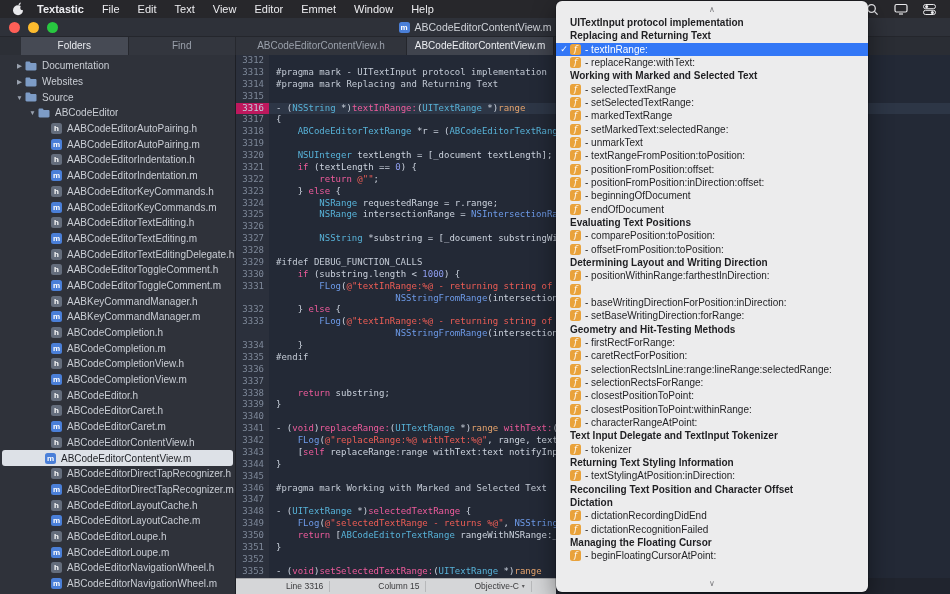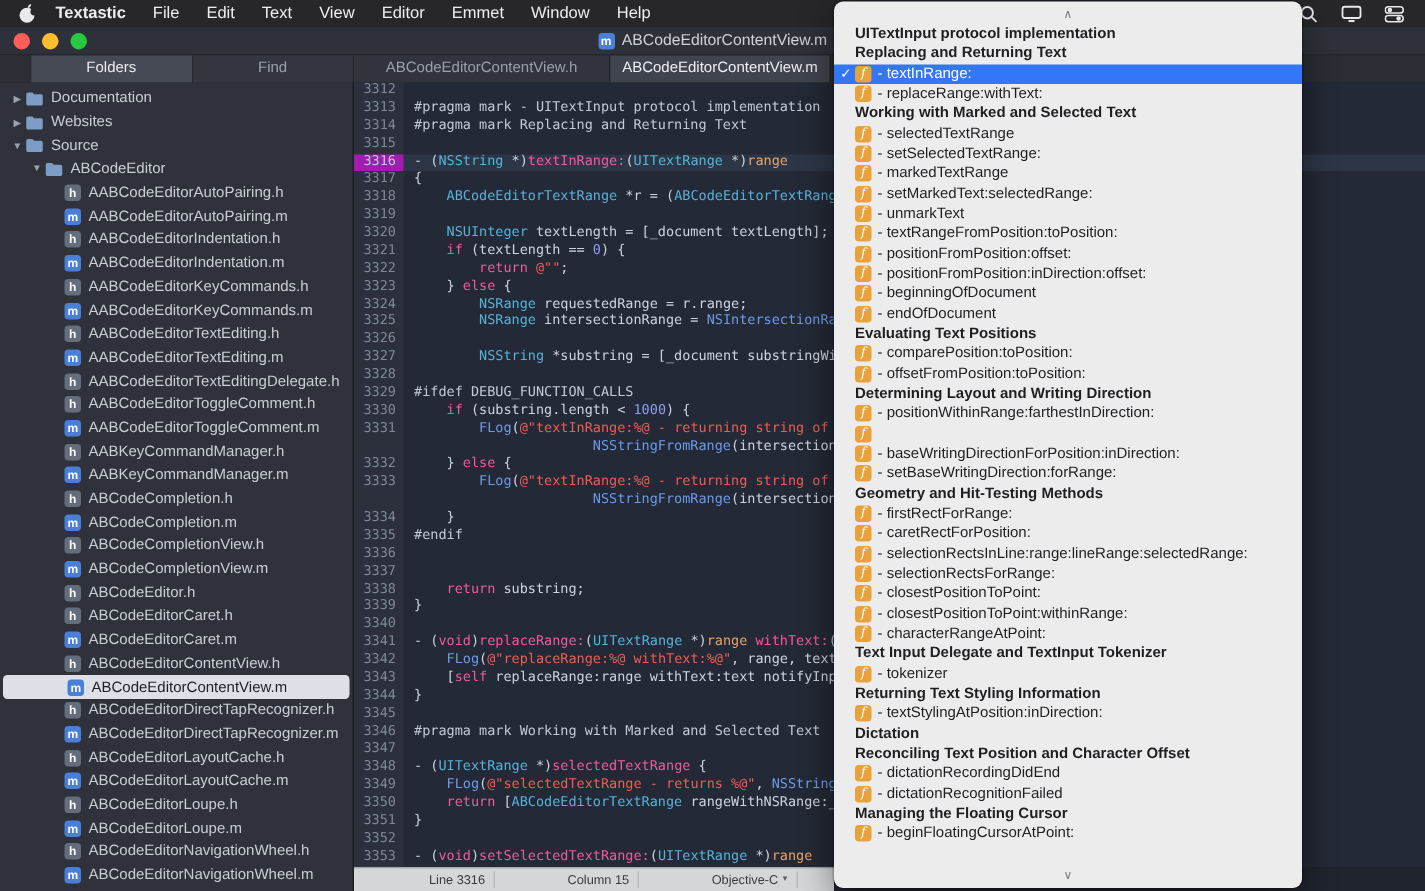--- a/index.html
+++ b/index.html
@@ -32,39 +32,39 @@
               background:#33363e; border-right:1px solid #26282e; }
   .side-tab.active { background:#464a54; color:#e9ebef; }
   .editor-tabs { flex:1; display:flex; background:#2a2d34; }
   .etab { width:171px; line-height:18px; text-align:center; font-size:10px; color:#9aa0ab;
           background:#31343c; border-right:1px solid #24262c; overflow:hidden; white-space:nowrap; flex:none; }
   .etab.active { background:#40444e; color:#eceef2; width:147px; }
 
   
   .sidebar { position:absolute; top:55px; left:0; width:236px; bottom:0; background:#2f323a;
              overflow:hidden; padding-top:3px; border-right:1px solid #1d1f25; }
-  .trow { display:flex; align-items:center; height:15.7px; color:#c9cdd4; font-size:10px; white-space:nowrap; }
+  .trow { display:flex; align-items:center; height:15.7px; color:#c9cdd4; font-size:10px; white-space:nowrap;margin-left:8px; }
   .trow.sel { background:#dde1e7; color:#1d1f24; border-radius:3px; margin:0 2px; }
   .tri { width:11px; font-size:6.5px; color:#9aa2af; text-align:center; flex:none; }
   .ficon-folder { margin-right:5px; flex:none; display:flex; }
   .fbadge { width:11px; height:11px; border-radius:2.5px; color:#fff; font-size:8px; font-weight:bold;
             text-align:center; line-height:11px; flex:none; display:inline-block; }
   .trow .fbadge { margin-right:5px; }
   .fbadge.h { background:#646d7c; }
   .fbadge.m { background:#4a7fd8; }
   .tlabel { overflow:hidden; }
 
   
   .editor { position:absolute; top:55px; left:236px; right:0; bottom:16px; background:#232936; overflow:hidden;
             font-family:"DejaVu Sans Mono","Liberation Mono",monospace; font-size:9px; }
   .gutterbg { position:absolute; top:0; left:0; width:33px; height:100%; background:#2b303c; }
   .crow { display:flex; height:11.88px; line-height:11.88px; position:relative; }
   .crow.cur { background:#2d3646; }
   .lnum { width:33px; flex:none; text-align:right; padding-right:5px; color:#7e8899; background:#2b303c; }
-  .crow.cur .lnum { background:#a21caf; color:#c0cadb; }
+  .crow.cur .lnum { background:#be185d; color:#c0cadb; }
   .ctext { white-space:pre; padding-left:7px; color:#ccd3de; }
   .c-pl{color:#ccd3de} .c-pp{color:#c3cad5} .c-kw{color:#ef5b9c} .c-mth{color:#ef5b9c}
   .c-ty{color:#57b2d8} .c-fn{color:#6d9ae8} .c-str{color:#ee5d55} .c-num{color:#8f9ef0} .c-arg{color:#e5a36c}
 
   
   .statusbar { position:absolute; left:236px; bottom:0; width:320px; height:16px; background:#d5d6d8;
                border-top:1px solid #a8a9ab; display:flex; align-items:center; font-size:8.5px;
                color:#3a3a3c; z-index:6; padding-left:2px; }
   .sb { padding:0 6px; border-right:1px solid #b7b8ba; height:11px; line-height:11px; display:flex;
         align-items:center; gap:3px; white-space:nowrap; }
@@ -688,24 +688,24 @@
         </div>
         <div class="prow header">
           <span class="hlabel">Returning Text Styling Information</span>
         </div>
         <div class="prow method">
           <span class="chk"></span>
           <span class="ficon">f</span>
           <span class="plabel">- textStylingAtPosition:inDirection:</span>
         </div>
         <div class="prow header">
+          <span class="hlabel">Reconciling Text Position and Character Offset</span>
+        </div>
+        <div class="prow header">
           <span class="hlabel">Dictation</span>
-        </div>
-        <div class="prow header">
-          <span class="hlabel">Reconciling Text Position and Character Offset</span>
         </div>
         <div class="prow method">
           <span class="chk"></span>
           <span class="ficon">f</span>
           <span class="plabel">- dictationRecordingDidEnd</span>
         </div>
         <div class="prow method">
           <span class="chk"></span>
           <span class="ficon">f</span>
           <span class="plabel">- dictationRecognitionFailed</span>

